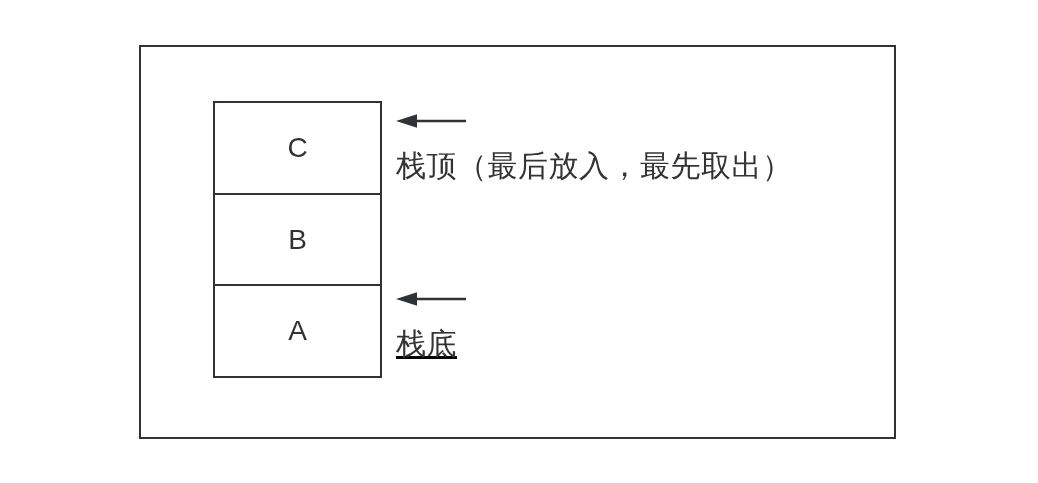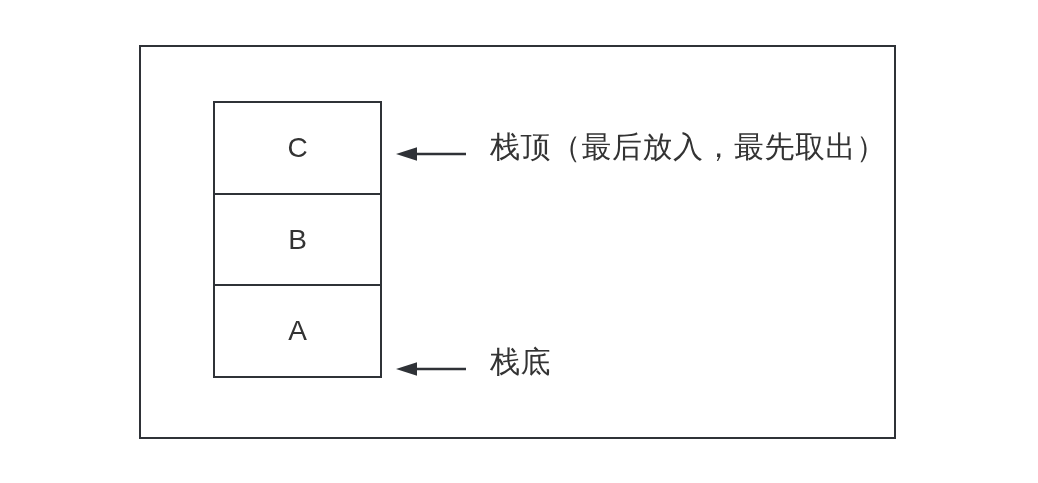--- a/index.html
+++ b/index.html
@@ -47,26 +47,27 @@
     background: #ffffff;
   }
   .stack-cell + .stack-cell {
     border-top: 2px solid #2f3237;
   }
   .annotation {
     position: absolute;
     left: 396px;
     transform: translateY(-50%);
     display: flex;
-    align-items: flex-end;
+    align-items: flex-start;
     gap: 22px;
     white-space: nowrap;
+    flex-direction: column;
   }
   .annotation.top    { top: 147px; }
-  .annotation.bottom { top: 362px; }
+  .annotation.bottom { top: 325px; text-decoration: underline; }
   .arrow-icon {
     display: block;
     width: 72px;
     height: 16px;
     flex: 0 0 auto;
   }
   .annotation-label {
     font-size: 30px;
     color: #333333;
     letter-spacing: 0.5px;

